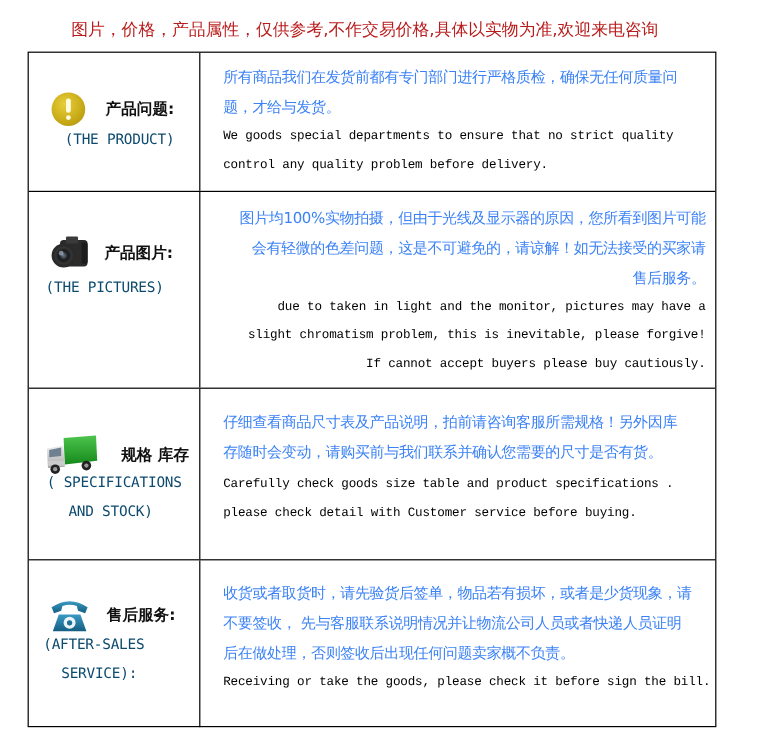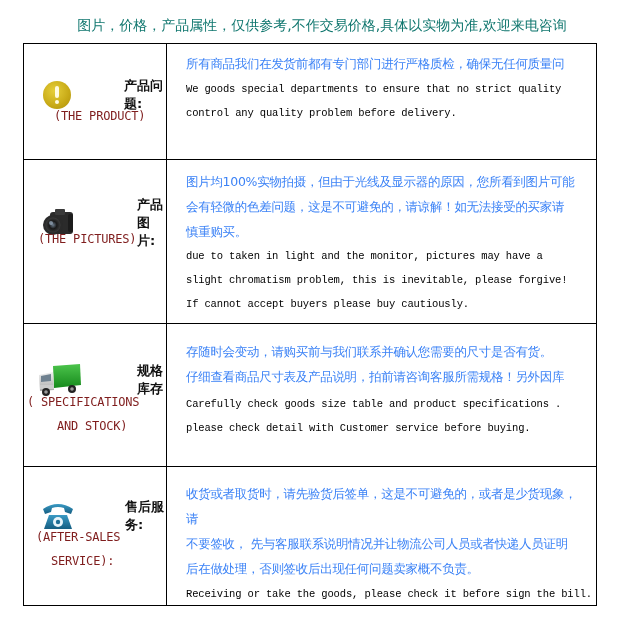--- a/index.html
+++ b/index.html
@@ -1,23 +1,22 @@
 <!DOCTYPE html>
 <html><head>
   <meta charset="utf-8">
   <style>
     * { box-sizing: border-box; margin: 0; padding: 0; }
     html, body { width: 636px; height: 628px; background: #ffffff; overflow: hidden; }
     body { position: relative; font-family: "DejaVu Sans", sans-serif; color: #000; }
 
     .page-title {
       position: absolute; left: 0; top: 15px; width: 608px;
-      text-align: center; font-size: 14px; line-height: 20px; color: #0f766e;
+      text-align: center; font-size: 14px; line-height: 20px; color: #b91c1c;
       font-family: "DejaVu Sans", sans-serif;
-      margin-left: 18px;
     }
 
     .table {
       position: absolute; left: 23px; top: 43px; width: 574px; height: 563px;
       border: 1.5px solid #000;
     }
     .row {
       position: absolute; left: 0; width: 100%;
       border-bottom: 1.5px solid #000;
     }
@@ -25,28 +24,28 @@
     .label-cell {
       position: absolute; left: 0; top: 0; bottom: 0; width: 143px;
       border-right: 1.5px solid #000;
     }
     .content-cell {
       position: absolute; left: 144px; top: 0; right: 0; bottom: 0;
       padding-left: 18px; padding-right: 8px;
     }
 
     .label-line1 {
-      position: absolute; display: flex; align-items: center; gap: 36px;
+      position: absolute; display: flex; align-items: center;
     }
     .label-cn {
       font-size: 13px; font-weight: bold; color: #111;
       font-family: "DejaVu Sans", sans-serif;
     }
     .label-en {
-      position: absolute; font-size: 12px; color: #7f1d1d;
+      position: absolute; font-size: 12px; color: #0c4a6e;
       font-family: "DejaVu Sans Mono", monospace; letter-spacing: -0.2px;
       white-space: nowrap;
     }
 
     .cn-text {
       font-size: 12.5px; line-height: 25px; color: #3b82f6;
       font-family: "DejaVu Sans", sans-serif; letter-spacing: -0.3px;
     }
     .en-text {
       font-size: 10.5px; line-height: 24px; color: #000;
@@ -85,20 +84,21 @@
     <div class="label-cell">
       <div class="label-line1" style="left:19px; top:33px;">
         <span class="icon icon-warning"></span>
         <span class="label-cn" style="margin-left:17px;">产品问题:</span>
       </div>
       <span class="label-en" style="left:30px; top:65px;">(THE PRODUCT)</span>
     </div>
     <div class="content-cell">
       <div style="padding-top:7px;">
         <div class="cn-text">所有商品我们在发货前都有专门部门进行严格质检，确保无任何质量问</div>
+        <div class="cn-text">题，才给与发货。</div>
         <div class="en-text" style="margin-top:1px;">We goods special departments to ensure that no strict quality</div>
         <div class="en-text">control any quality problem before delivery.</div>
       </div>
     </div>
   </div>
 
   <div class="row" style="top:116px; height:164px;">
     <div class="label-cell">
       <div class="label-line1" style="left:17px; top:36px;">
         <span class="icon icon-camera">
@@ -111,29 +111,29 @@
               </radialGradient>
             </defs>
             <rect x="9" y="4" width="23" height="22" rx="3" fill="#2b2b2b"></rect>
             <rect x="14" y="1" width="10" height="6" rx="1" fill="#3a3a3a"></rect>
             <rect x="27" y="6" width="5" height="18" rx="2" fill="#1c1c1c"></rect>
             <circle cx="12" cy="17" r="10" fill="#2a2a2a"></circle>
             <circle cx="12" cy="17" r="7.5" fill="url(#lens)"></circle>
             <circle cx="10" cy="15" r="2" fill="#9fb4c8" opacity="0.7"></circle>
           </svg>
         </span>
-        <span class="label-cn" style="margin-left:26px;">产品图片:</span>
+        <span class="label-cn" style="margin-left:12px;">产品图片:</span>
       </div>
       <span class="label-en" style="left:14px; top:72px;">(THE PICTURES)</span>
     </div>
     <div class="content-cell">
-      <div style="padding-top:9px;">
+      <div style="padding-top:9px;text-align:right;">
         <div class="cn-text">图片均100%实物拍摄，但由于光线及显示器的原因，您所看到图片可能</div>
         <div class="cn-text">会有轻微的色差问题，这是不可避免的，请谅解！如无法接受的买家请</div>
-        <div class="cn-text">慎重购买。</div>
+        <div class="cn-text">售后服务。</div>
         <div class="en-text" style="margin-top:0;">due to taken in light and the monitor, pictures may have a</div>
         <div class="en-text">slight chromatism problem, this is inevitable, please forgive!</div>
         <div class="en-text">If cannot accept buyers please buy cautiously.</div>
       </div>
     </div>
   </div>
 
   <div class="row" style="top:280px; height:143px;">
     <div class="label-cell">
       <div class="label-line1" style="left:13px; top:38px;">
@@ -154,27 +154,27 @@
             <polygon points="4,13 14,11 14,18 4,19" fill="#6f8190"></polygon>
             <rect x="3" y="22" width="14" height="4" fill="#ccc"></rect>
             <circle cx="9" cy="29" r="4" fill="#222"></circle>
             <circle cx="9" cy="29" r="1.8" fill="#999"></circle>
             <circle cx="35" cy="26" r="4" fill="#222"></circle>
             <circle cx="35" cy="26" r="1.8" fill="#999"></circle>
           </svg>
         </span>
         <span class="label-cn" style="margin-left:18px;">规格 库存</span>
       </div>
-      <span class="label-en" style="left:3px; top:71px;">( SPECIFICATIONS</span>
+      <span class="label-en" style="left:15px; top:71px;">( SPECIFICATIONS</span>
       <span class="label-en" style="left:33px; top:95px;">AND STOCK)</span>
     </div>
     <div class="content-cell">
       <div style="padding-top:15px;">
+        <div class="cn-text">仔细查看商品尺寸表及产品说明，拍前请咨询客服所需规格！另外因库</div>
         <div class="cn-text">存随时会变动，请购买前与我们联系并确认您需要的尺寸是否有货。</div>
-        <div class="cn-text">仔细查看商品尺寸表及产品说明，拍前请咨询客服所需规格！另外因库</div>
         <div class="en-text" style="margin-top:3px;">Carefully check goods size table and product specifications .</div>
         <div class="en-text">please check detail with Customer service before buying.</div>
       </div>
     </div>
   </div>
 
   <div class="row last" style="top:423px; height:139px;">
     <div class="label-cell">
       <div class="label-line1" style="left:17px; top:31px;">
         <span class="icon icon-phone">
@@ -191,21 +191,21 @@
             <circle cx="17" cy="21" r="2.2" fill="#1f6f96"></circle>
           </svg>
         </span>
         <span class="label-cn" style="margin-left:14px;">售后服务:</span>
       </div>
       <span class="label-en" style="left:12px; top:63px;">(AFTER-SALES</span>
       <span class="label-en" style="left:27px; top:87px;">SERVICE):</span>
     </div>
     <div class="content-cell">
       <div style="padding-top:14px;">
-        <div class="cn-text">收货或者取货时，请先验货后签单，这是不可避免的，或者是少货现象，请</div>
+        <div class="cn-text">收货或者取货时，请先验货后签单，物品若有损坏，或者是少货现象，请</div>
         <div class="cn-text">不要签收， 先与客服联系说明情况并让物流公司人员或者快递人员证明</div>
         <div class="cn-text">后在做处理，否则签收后出现任何问题卖家概不负责。</div>
         <div class="en-text" style="margin-top:1px;">Receiving or take the goods, please check it before sign the bill.</div>
       </div>
     </div>
   </div>
 
 </div>
 
 </body></html>

